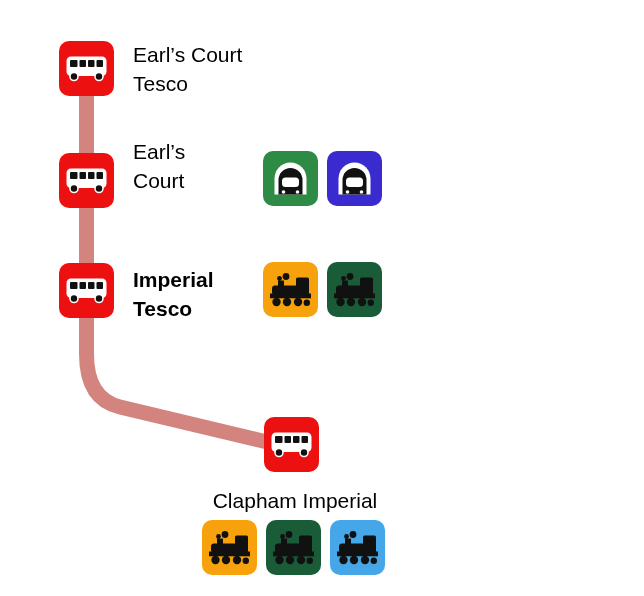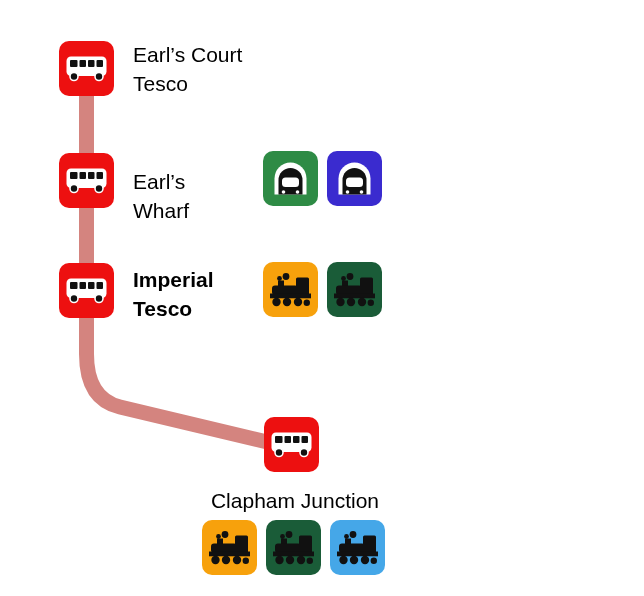--- a/index.html
+++ b/index.html
@@ -64,23 +64,23 @@
       <rect width="55" height="55" rx="10" fill="#ed1010"></rect>
       <rect x="7.5" y="15.5" width="40" height="19.5" rx="4.5" fill="#ffffff"></rect>
       <rect x="11" y="19" width="7.5" height="7" rx="1" fill="#111111"></rect>
       <rect x="20.5" y="19" width="6.5" height="7" rx="1" fill="#111111"></rect>
       <rect x="29" y="19" width="6.5" height="7" rx="1" fill="#111111"></rect>
       <rect x="37.5" y="19" width="6.5" height="7" rx="1" fill="#111111"></rect>
       <circle cx="15" cy="35.5" r="4" fill="#111111" stroke="#ffffff" stroke-width="1.6"></circle>
       <circle cx="40" cy="35.5" r="4" fill="#111111" stroke="#ffffff" stroke-width="1.6"></circle>
     </svg>
   </div>
-  <div class="stop-label" style="left:133px; top:158px;">
+  <div class="stop-label" style="left:133px; top:128px;">
     <div>Earl’s</div>
-    <div>Wharf</div>
+    <div>Court</div>
   </div>
   <div class="icon-row" style="left:263px; top:142px;">
     <svg class="badge" viewBox="0 0 55 55">
       <rect width="55" height="55" rx="10" fill="#2e8b45"></rect>
       <path d="M11.5 43.5 L11.5 27.5 A16 16 0 0 1 43.5 27.5 L43.5 43.5 Z" fill="#ffffff"></path>
       <path d="M15.5 43.5 L15.5 29 A12 12 0 0 1 39.5 29 L39.5 43.5 Z" fill="#111111"></path>
       <rect x="19" y="26.5" width="17" height="9.5" rx="3.5" fill="#ffffff"></rect>
       <circle cx="20.5" cy="41" r="1.8" fill="#ffffff"></circle>
       <circle cx="34.5" cy="41" r="1.8" fill="#ffffff"></circle>
     </svg>
@@ -148,21 +148,21 @@
       <rect width="55" height="55" rx="10" fill="#ed1010"></rect>
       <rect x="7.5" y="15.5" width="40" height="19.5" rx="4.5" fill="#ffffff"></rect>
       <rect x="11" y="19" width="7.5" height="7" rx="1" fill="#111111"></rect>
       <rect x="20.5" y="19" width="6.5" height="7" rx="1" fill="#111111"></rect>
       <rect x="29" y="19" width="6.5" height="7" rx="1" fill="#111111"></rect>
       <rect x="37.5" y="19" width="6.5" height="7" rx="1" fill="#111111"></rect>
       <circle cx="15" cy="35.5" r="4" fill="#111111" stroke="#ffffff" stroke-width="1.6"></circle>
       <circle cx="40" cy="35.5" r="4" fill="#111111" stroke="#ffffff" stroke-width="1.6"></circle>
     </svg>
   </div>
-  <div class="center-label" style="left:160px; top:480px; width:270px;">Clapham Junction</div>
+  <div class="center-label" style="left:160px; top:480px; width:270px;">Clapham Imperial</div>
 
   <div class="icon-row" style="left:202px; top:511px;">
     <svg class="badge" viewBox="0 0 55 55">
       <rect width="55" height="55" rx="10" fill="#f7a10c"></rect>
       <g fill="#111111">
         <circle cx="23" cy="14.5" r="3.4"></circle>
         <circle cx="16.5" cy="16.5" r="2.4"></circle>
         <rect x="15" y="18.5" width="6" height="7"></rect>
         <rect x="9" y="23.5" width="26" height="9.5" rx="3"></rect>
         <rect x="33" y="15.5" width="13" height="17.5" rx="1.5"></rect>

